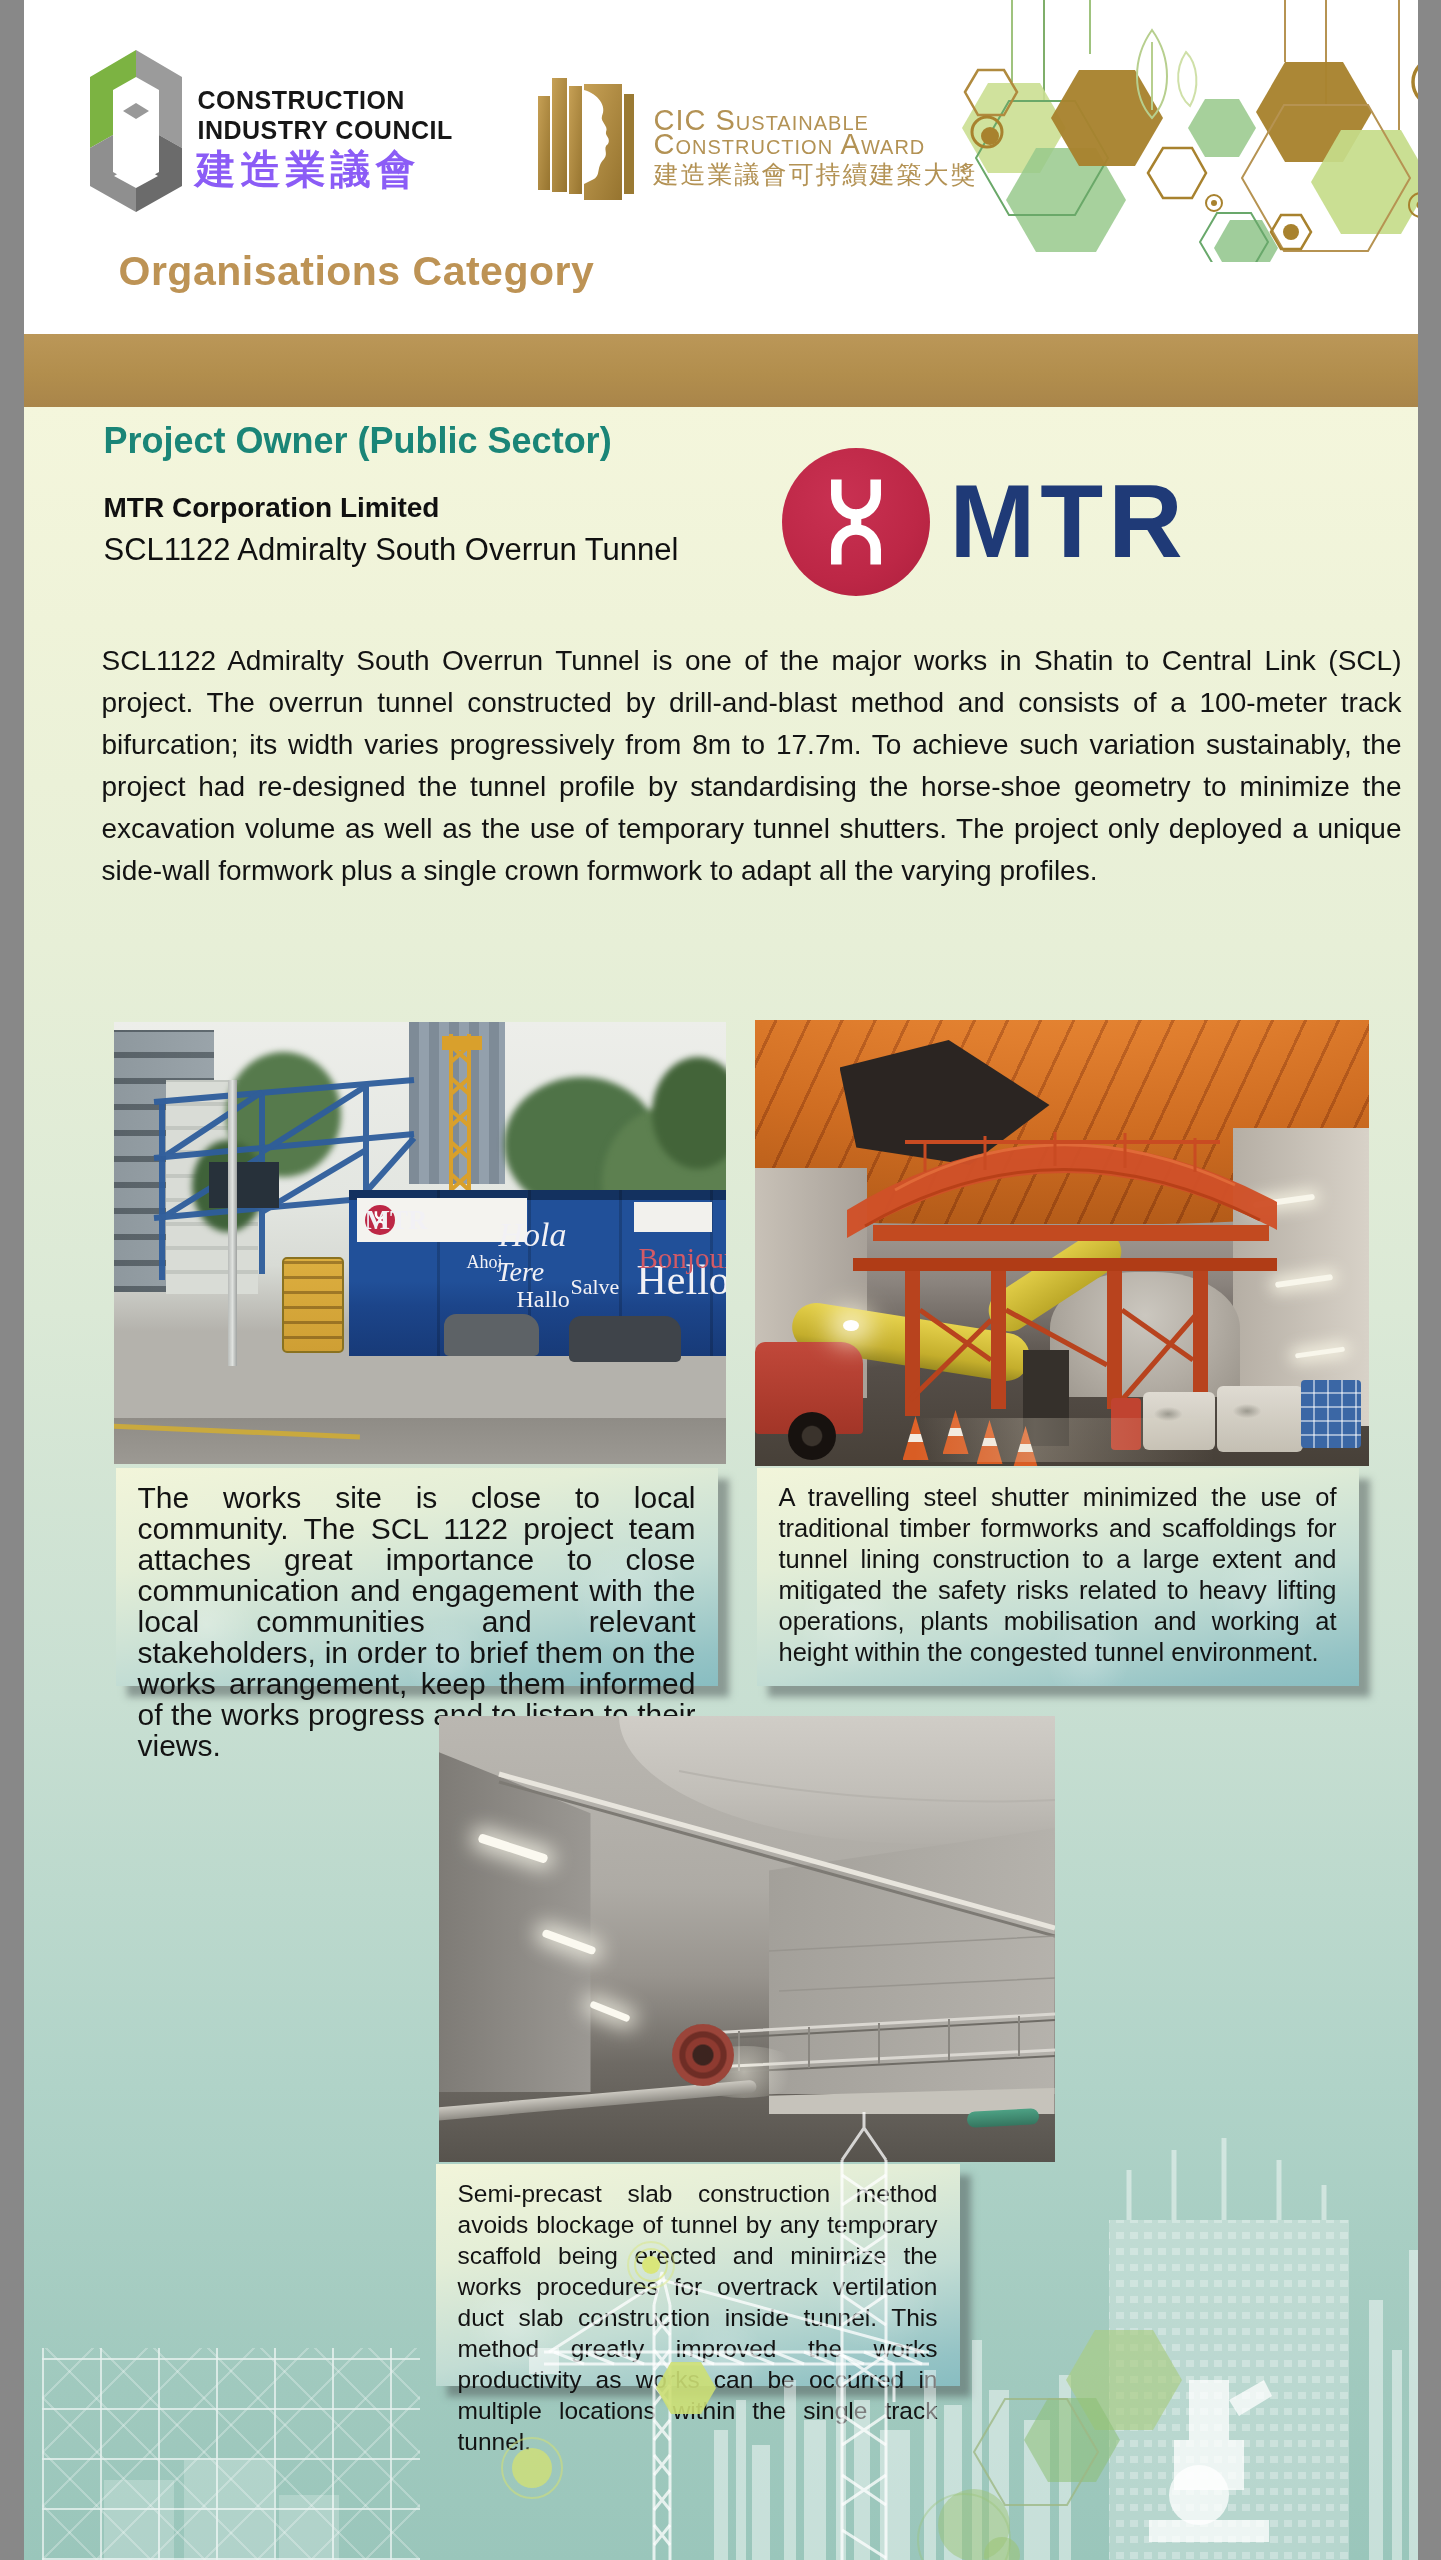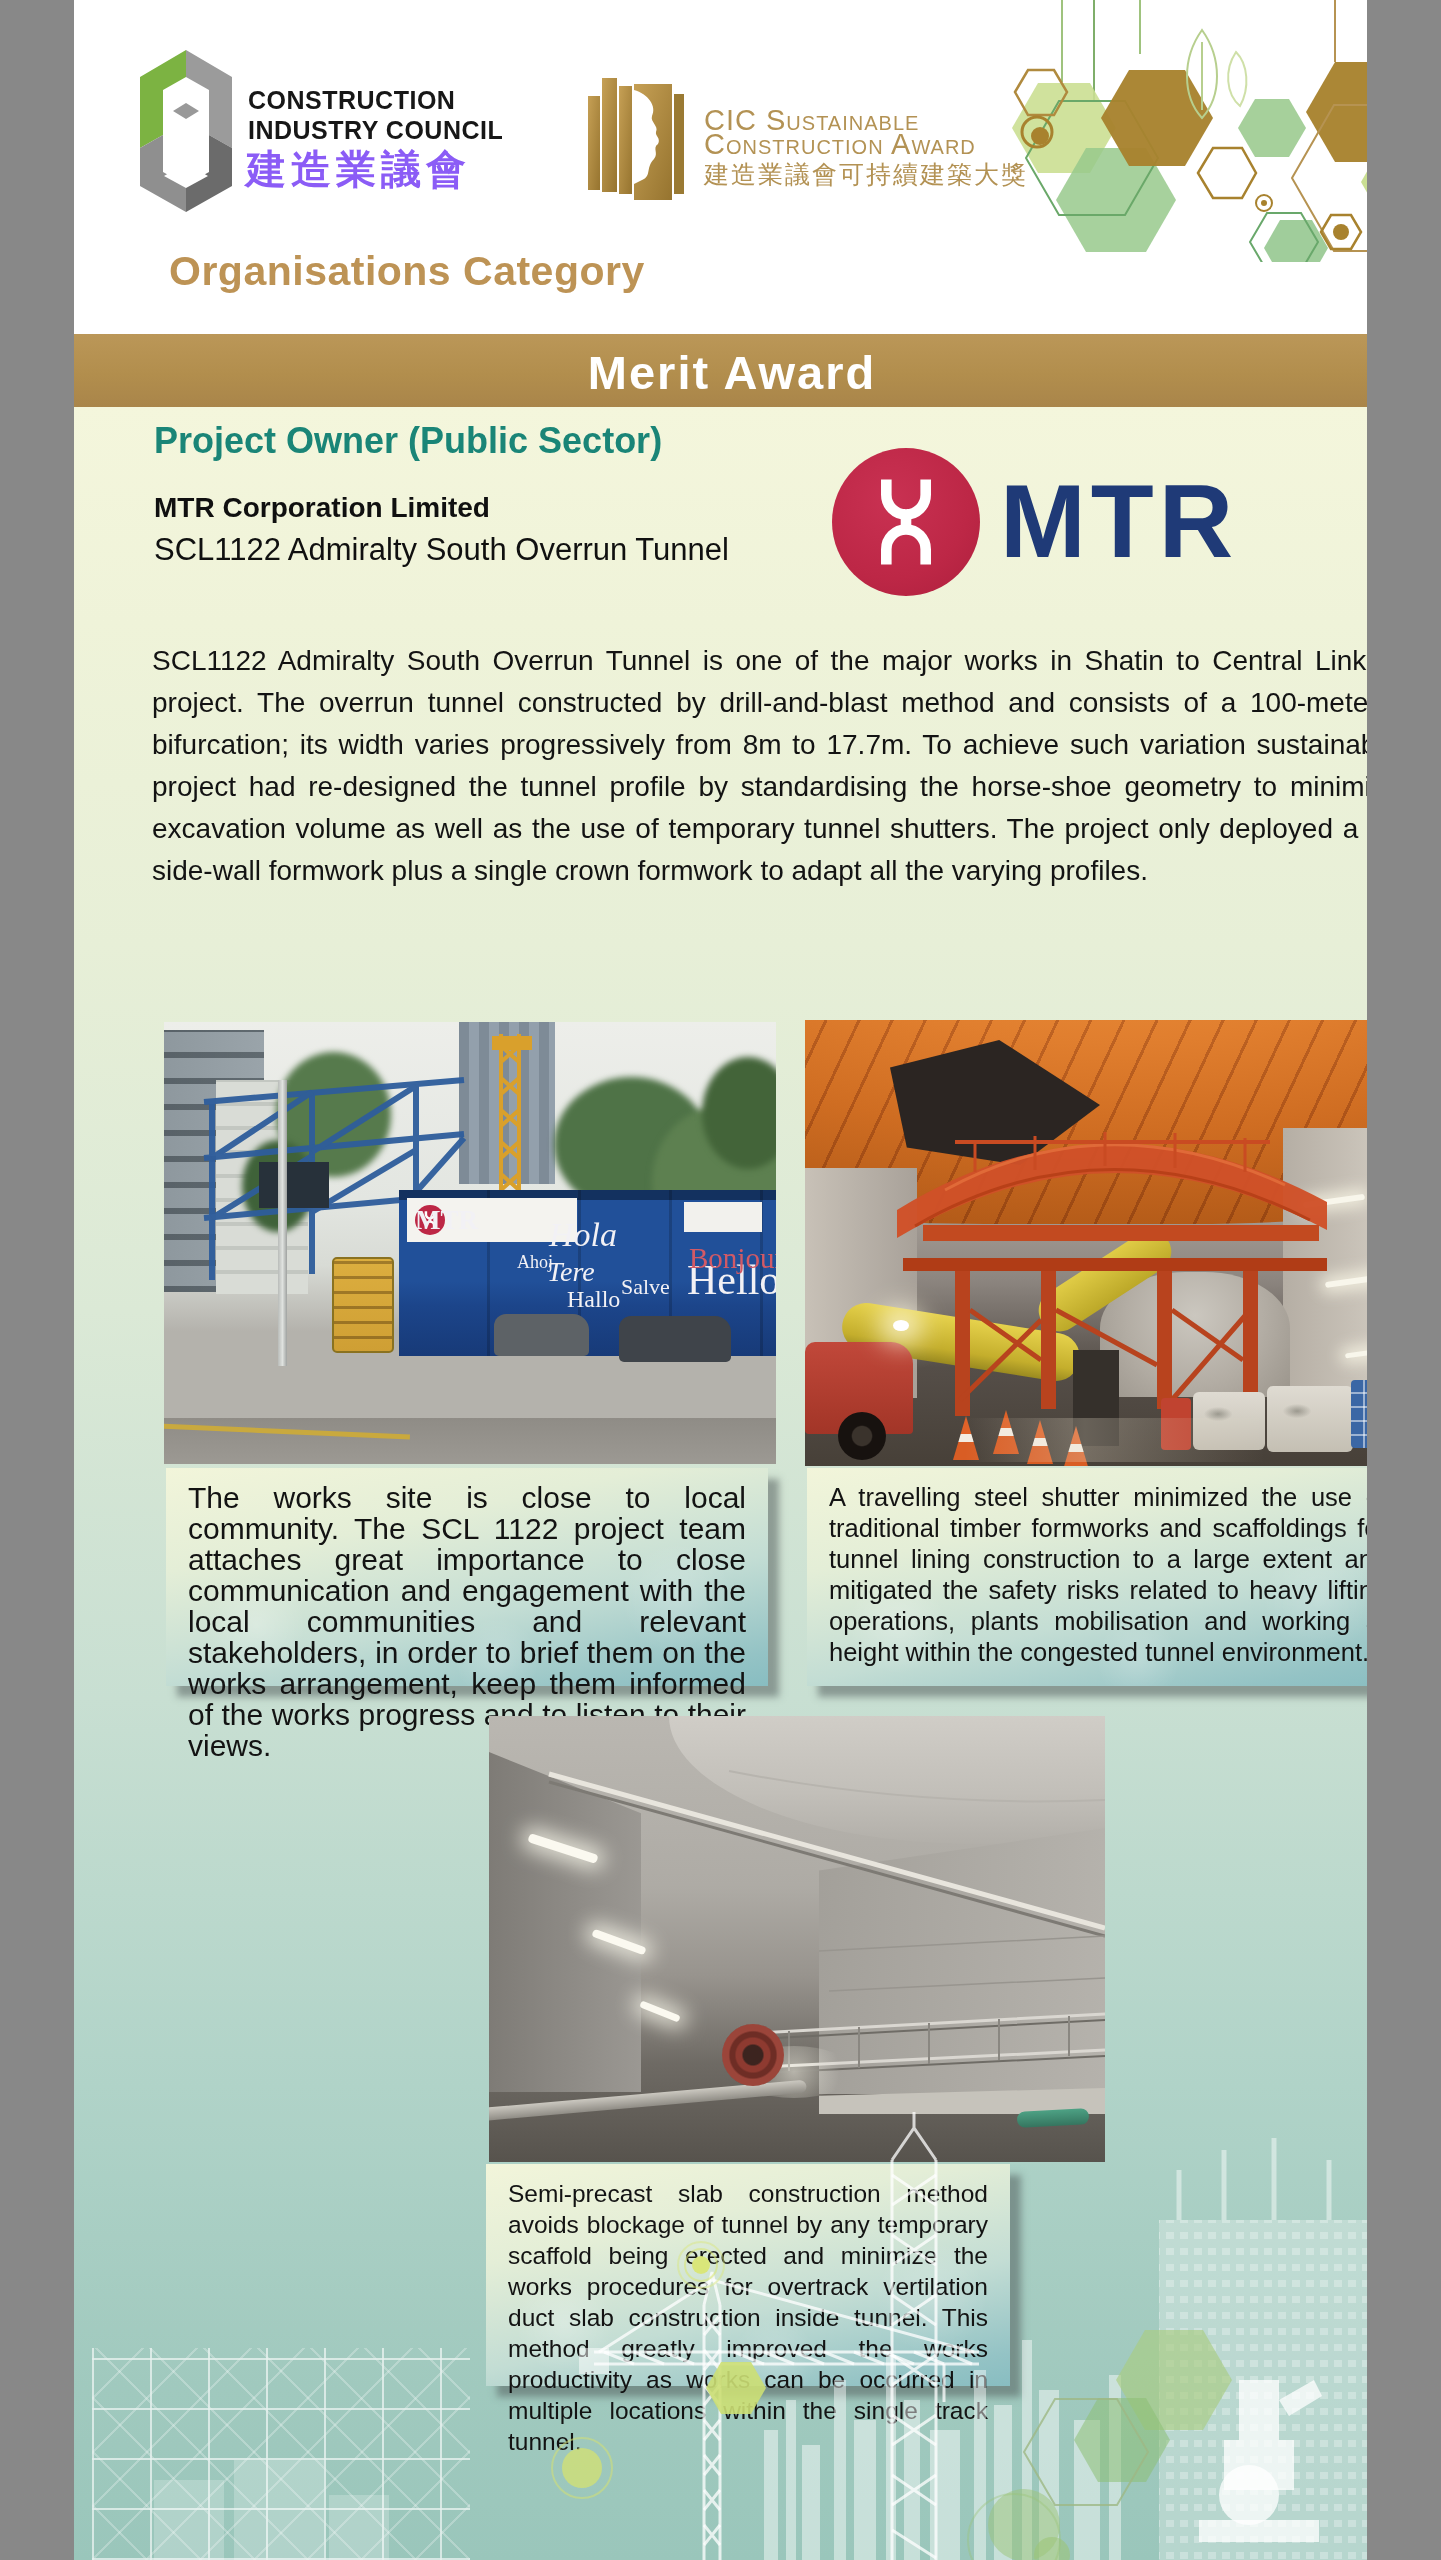--- a/index.html
+++ b/index.html
@@ -1,18 +1,18 @@
 <!DOCTYPE html>
 <html><head>
 <meta charset="utf-8">
 <style>
   * { margin:0; padding:0; box-sizing:border-box; }
   html,body { background:#888; }
   body { font-family:"Liberation Sans", sans-serif; }
-  .page { position:relative; width:1293px; height:2560px; background:#ffffff; overflow:hidden; margin:0 auto; }
+  .page { position:relative; width:1394px; height:2560px; background:#ffffff; overflow:hidden; margin:0 auto; }
   .abs { position:absolute; }
 
   
   .bg-grad { left:0; top:406px; width:1441px; height:2154px;
     background:linear-gradient(180deg,#f4f6dc 0%,#eff3d9 10%,#e7efd7 25%,#dbe9d6 42%,#c8dfd2 60%,#b0d3c8 78%,#a0c9be 92%,#9ac6bb 100%); }
 
   
   .cic-text1 { left:174px; top:86px; font-size:25px; font-weight:bold; color:#171717; letter-spacing:.5px; }
   .cic-text2 { left:174px; top:116px; font-size:25px; font-weight:bold; color:#171717; letter-spacing:.5px; }
   .cic-cjk   { left:172px; top:142px; font-size:40px; font-weight:600; color:#8b5cf6; letter-spacing:5px;text-align:right; }
@@ -210,21 +210,20 @@
     <circle cx="543" cy="82" r="24" fill="none" stroke="#a8822e" stroke-width="3.5"></circle>
     <circle cx="556" cy="97" r="15" fill="#a8822e"></circle>
     <circle cx="527" cy="205" r="12" fill="none" stroke="#a8822e" stroke-width="2"></circle>
     <circle cx="527" cy="205" r="4.5" fill="#a8822e"></circle>
     <polygon points="320,248 336,220 368,220 384,248 368,276 336,276" fill="#8fc48a" opacity=".85"></polygon>
     <polygon points="306,242 323,213 357,213 374,242 357,271 323,271" fill="none" stroke="#69a86b" stroke-width="2"></polygon>
   </svg>
 
   <div class="abs category-title">Organisations Category</div>
   <div class="abs banner"></div>
-  <div class="abs banner-label">Merit Award</div>
   <div class="abs subcategory">Project Owner (Public Sector)</div>
   <div class="abs org-name">MTR Corporation Limited</div>
   <div class="abs proj-name">SCL1122 Admiralty South Overrun Tunnel</div>
 
   <div class="abs mtr-circle">
     <svg width="76" height="106" viewBox="0 0 100 140">
       <g stroke="#ffffff" stroke-width="14" fill="none">
         <path d="M24,14 V34 A26 26 0 0 0 76,34 V14"></path>
         <path d="M50,58 V82"></path>
         <path d="M24,126 V106 A26 26 0 0 1 76,106 V126"></path>

